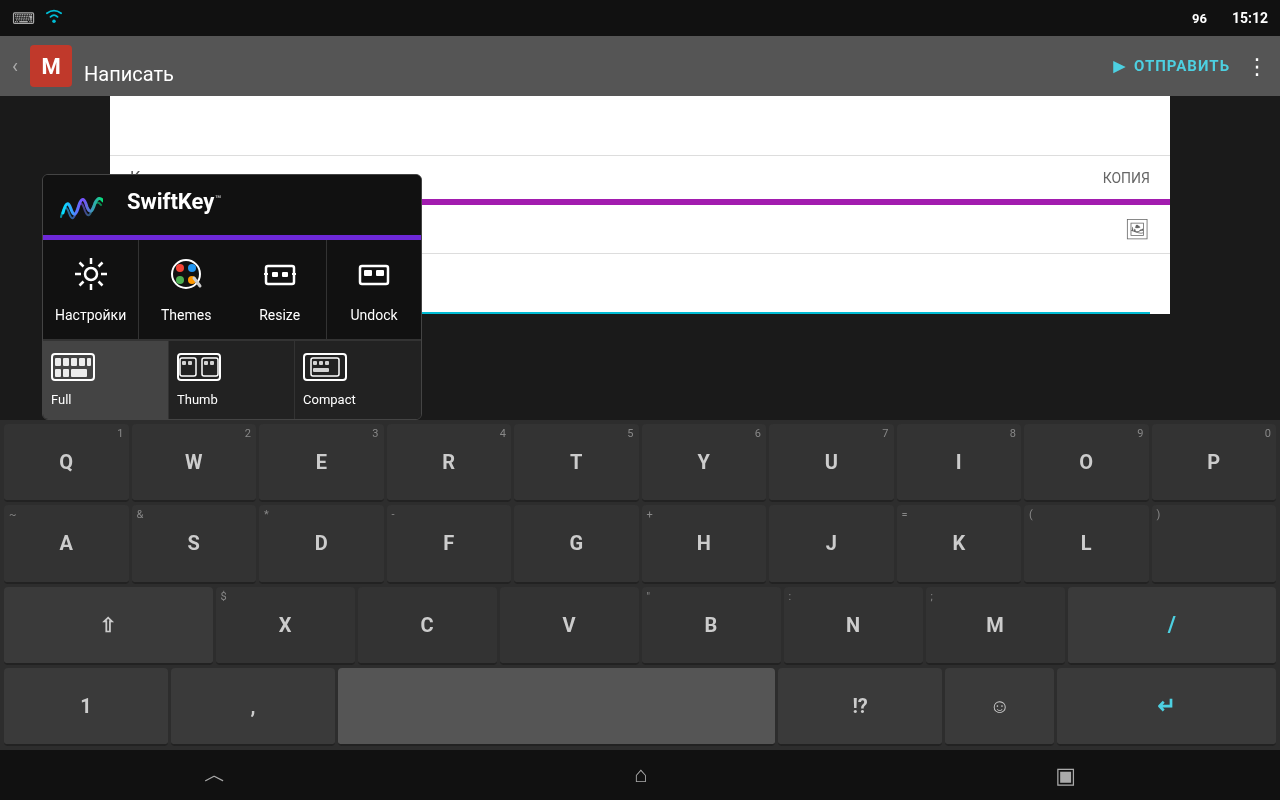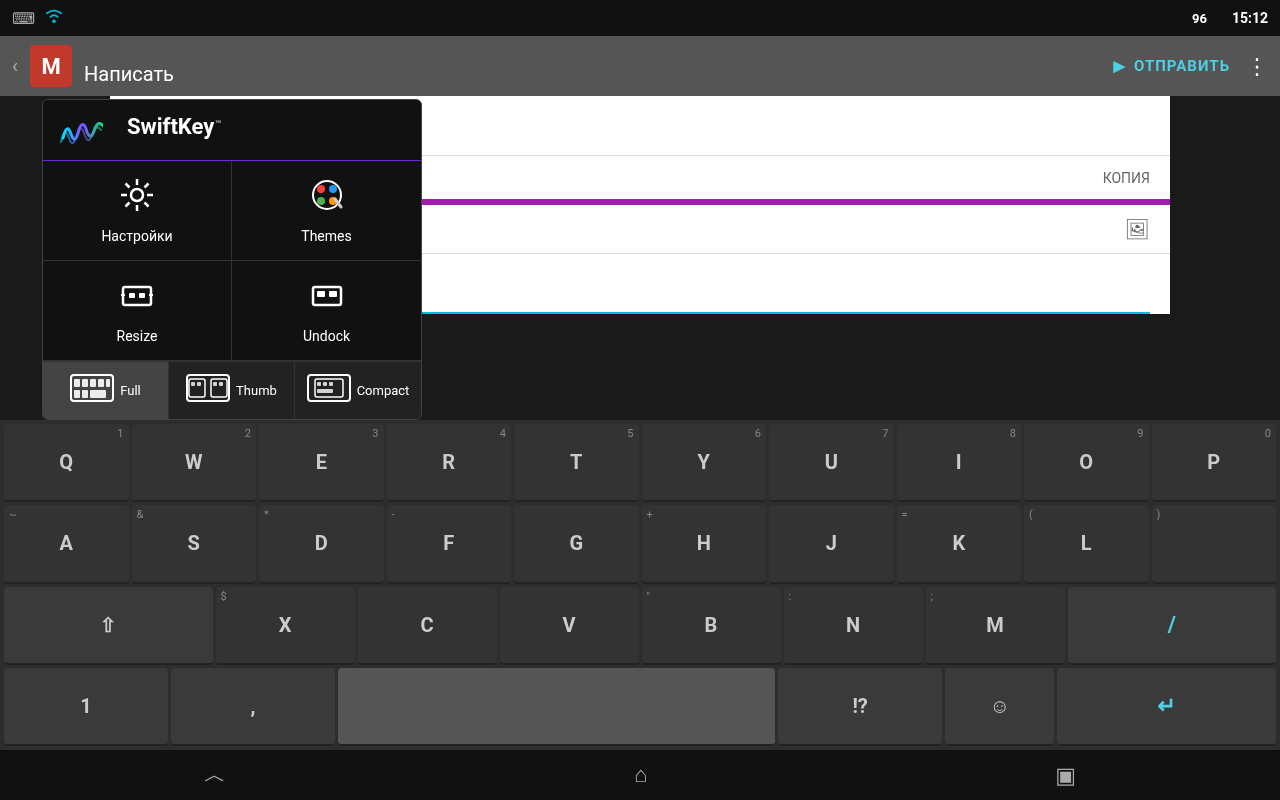--- a/index.html
+++ b/index.html
@@ -190,22 +190,22 @@
       font-weight: bold;
     }
     .swiftkey-logo-tm {
       font-size: 11px;
       vertical-align: super;
       color: #ccc;
     }
 
     .swiftkey-grid {
       display: grid;
-      grid-template-columns: 1fr 1fr;
-      border-top: 1px solid #6d28d9;
+      grid-template-columns: 1fr 1fr 1fr 1fr;
+      border-top: 5px solid #6d28d9;
     }
     .swiftkey-item {
       display: flex;
       flex-direction: column;
       align-items: center;
       justify-content: center;
       padding: 16px 12px;
       cursor: pointer;
       border-right: 1px solid #333;
       border-bottom: 1px solid #333;
@@ -225,22 +225,22 @@
       text-align: center;
     }
 
     .swiftkey-bottom-row {
       display: grid;
       grid-template-columns: 1fr 1fr 1fr;
       border-top: 1px solid #333;
     }
     .swiftkey-bottom-item {
       display: flex;
-      flex-direction: row;
-      align-items: center;
+      flex-direction: column;
+      align-items: flex-start;
       justify-content: center;
       padding: 12px 8px;
       cursor: pointer;
       border-right: 1px solid #333;
       background: #222;
       gap: 6px;
     }
     .swiftkey-bottom-item:last-child {
       border-right: none;
     }

